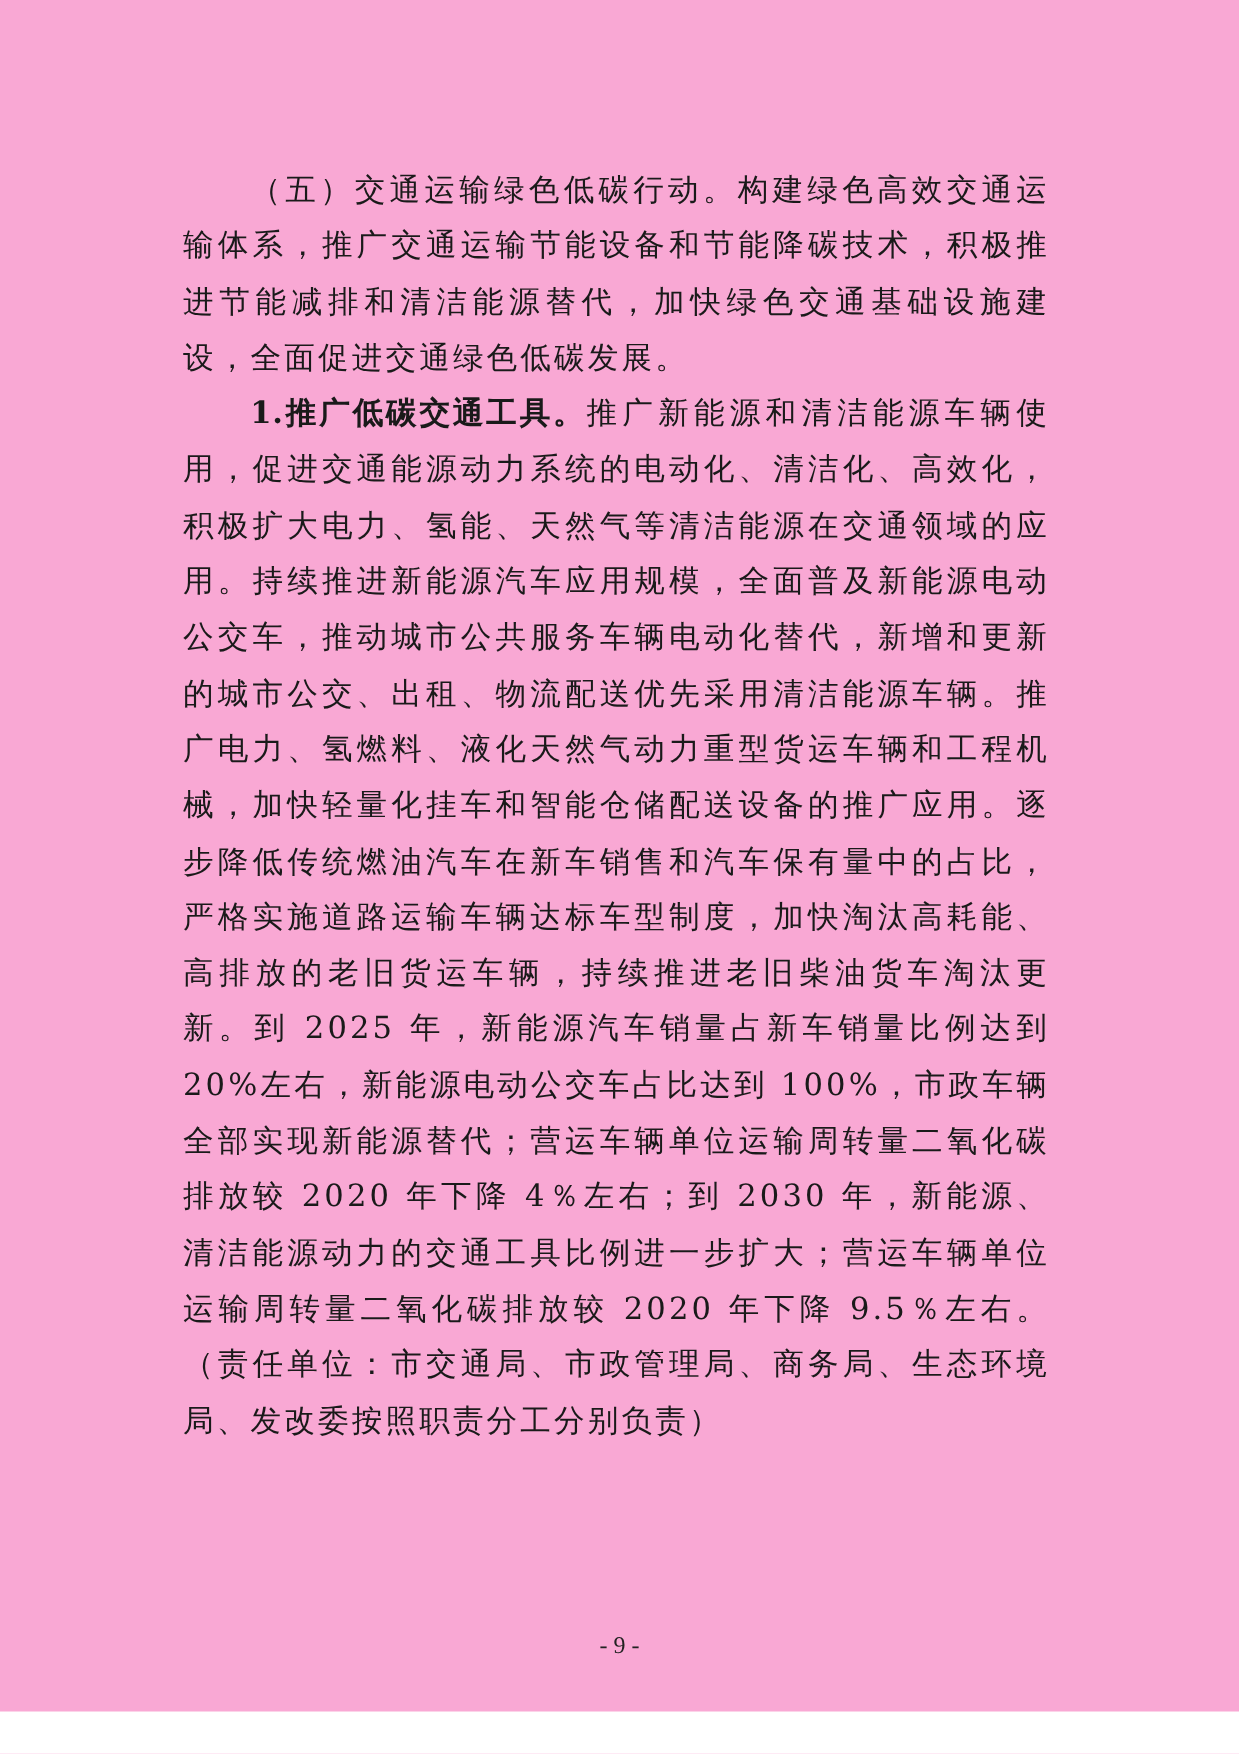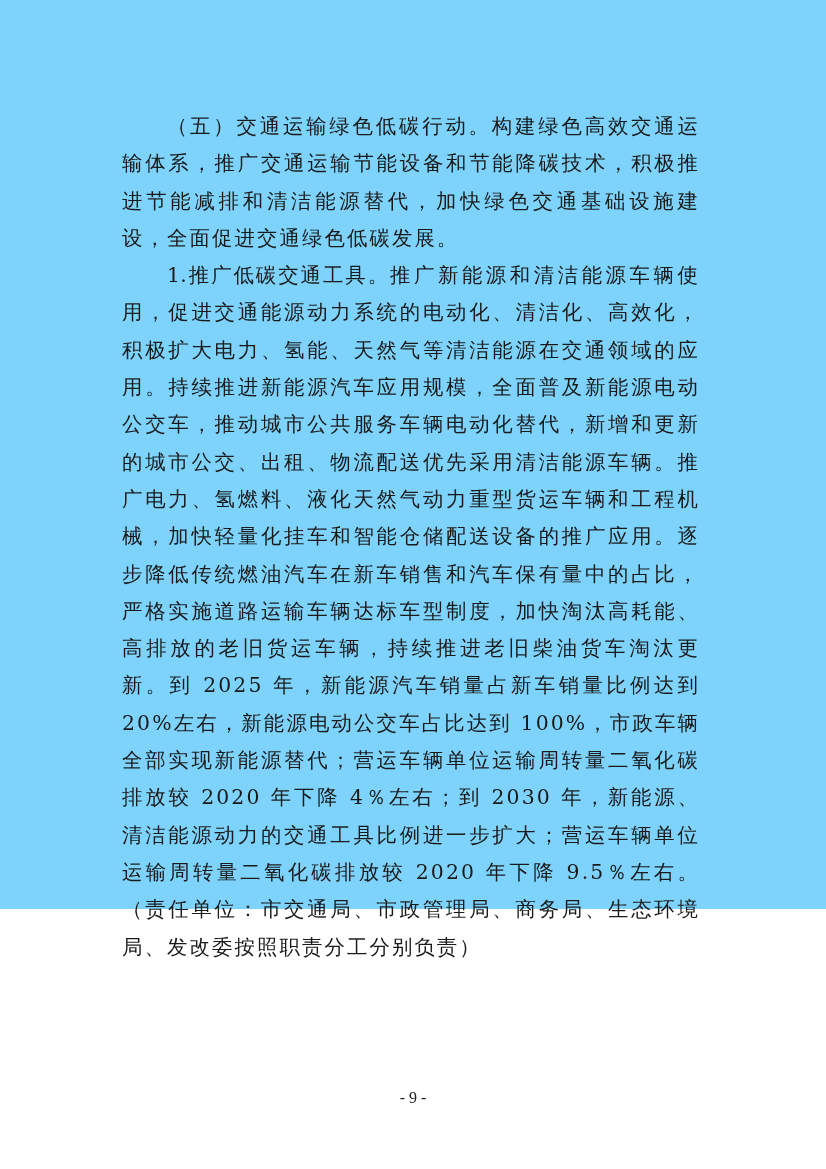--- a/index.html
+++ b/index.html
@@ -1,28 +1,28 @@
 <!DOCTYPE html>
 <html><head>
 <meta charset="utf-8">
 <style>
   html, body { margin: 0; padding: 0; background: #ffffff; }
   body { width: 826px; height: 1169px; position: relative; overflow: hidden; }
   .page {
-    position: absolute; left: 0; top: 0; width: 826px; height: 909px; background: #7dd3fc;
+    position: absolute; left: 0; top: 0; width: 826px; height: 1141px; background: #f9a8d4;
   }
   .content {
     position: absolute; left: 122px; top: 108px; width: 578px;
     font-family: "DejaVu Serif", "Liberation Serif", serif;
     font-size: 20.4px; line-height: 37.3px; color: #1a1a1a;
     text-align: justify; letter-spacing: 2.1px;
   }
   .content p { margin: 0; }
   .indent { text-indent: 2.2em; }
-  .bold { font-weight: normal; letter-spacing: 0.5px; }
+  .bold { font-weight: bold; letter-spacing: 0.5px; }
   .footer {
     position: absolute; left: 0; width: 826px; top: 1089px; text-align: center;
     font-family: "Liberation Serif", serif; font-size: 16px; color: #222;
   }
 </style>
 </head>
 <body>
 
 <div class="page">
   <div class="content">

